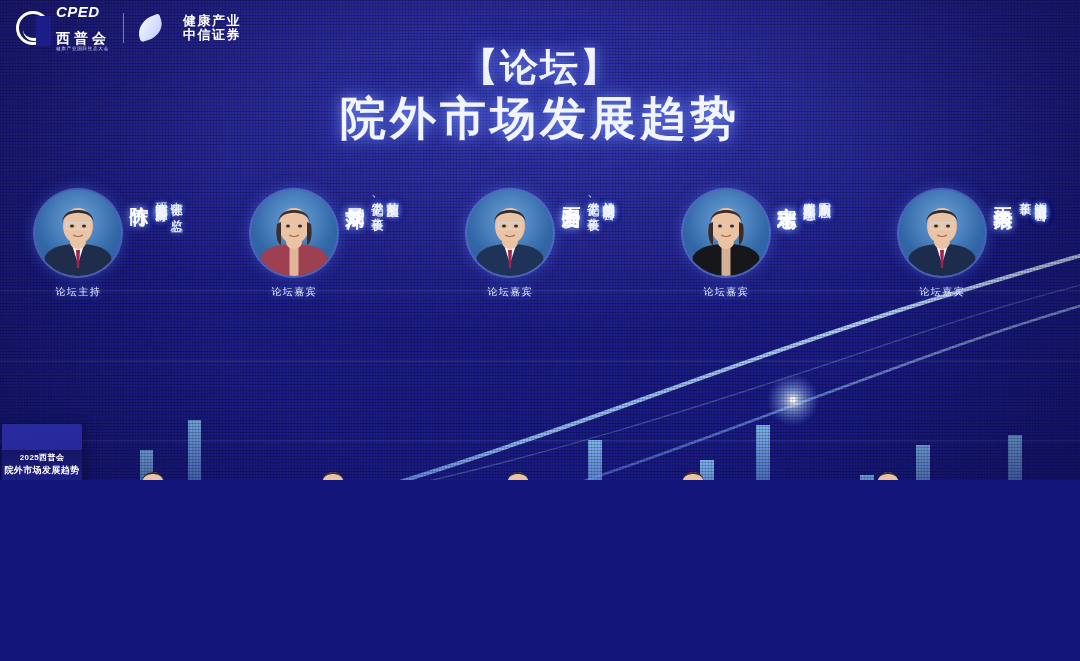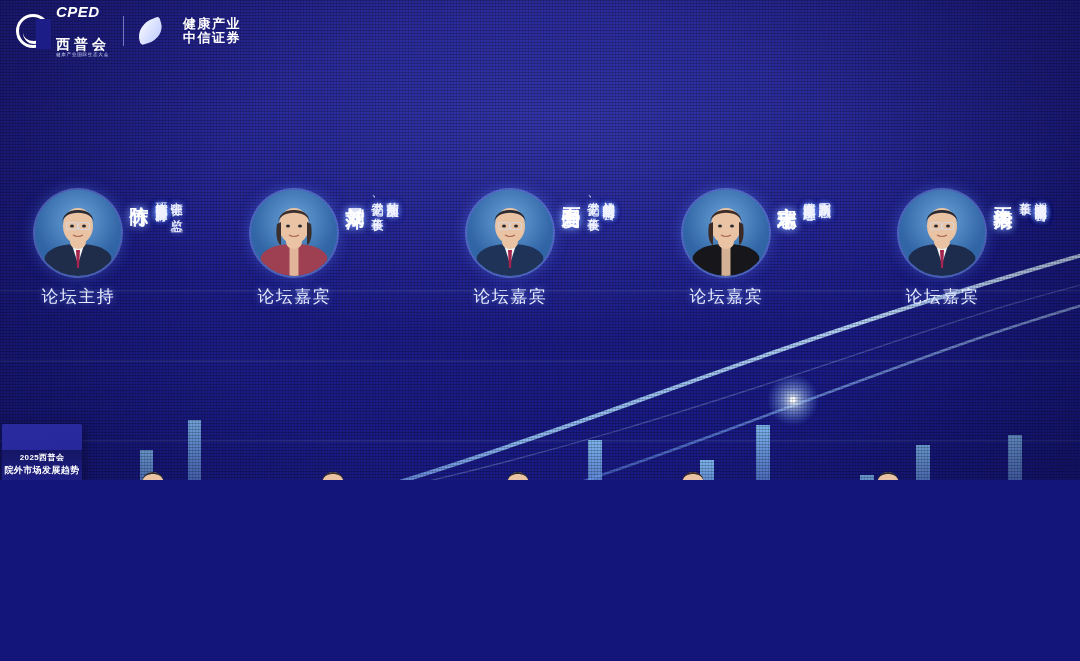--- a/index.html
+++ b/index.html
@@ -69,21 +69,21 @@
     left: 4px; bottom: 1px; width: 22px; height: 11px;
     border-bottom: 3px solid #ffffff;
     border-radius: 0 0 14px 14px;
   }
   .logo-txt { display: flex; flex-direction: column; line-height: 1; }
   .logo-en {
     font-size: 15px; font-weight: 700; color: #fff; letter-spacing: .5px;
     font-style: italic;
   }
   .logo-cn {
-    font-size: 14px; font-weight: 700; color: #fff; letter-spacing: 4px; margin-top: 18px;
+    font-size: 14px; font-weight: 700; color: #fff; letter-spacing: 4px; margin-top: 12px;
   }
   .logo-sub {
     font-size: 4.6px; color: #d6dcff; letter-spacing: .7px; margin-top: 2px;
   }
   .logo-div { width: 1px; height: 30px; background: rgba(190,200,255,.55); }
   .logo-summit { display: flex; align-items: center; gap: 20px; }
   .leaf {
     width: 26px; height: 22px;
     background: linear-gradient(140deg,#ffffff,#b9c6ff);
     border-radius: 80% 10% 70% 14%;
@@ -124,21 +124,21 @@
   .portrait-col { display: flex; flex-direction: column; align-items: center; width: 92px; }
   .portrait {
     width: 86px; height: 86px; border-radius: 50%;
     overflow: hidden; position: relative;
     background: radial-gradient(circle at 50% 40%, #7fb4e6 0%, #4f8fcf 55%, #2f5fa8 100%);
     box-shadow: 0 0 0 2px rgba(150,190,255,.35), 0 0 16px rgba(90,140,255,.45);
   }
   .portrait svg { position: absolute; inset: 0; width: 100%; height: 100%; }
   .role {
     margin-top: 9px;
-    font-size: 17px; color: #e9edff; letter-spacing: 1.4px; font-weight: 500;
+    font-size: 10px; color: #e9edff; letter-spacing: 1.4px; font-weight: 500;
     text-shadow: 0 0 7px rgba(110,150,255,.75);
     white-space: nowrap;
   }
 
   .name-v {
     writing-mode: vertical-rl;
     text-orientation: upright;
     font-size: 19px; font-weight: 700; color: #ffffff;
     letter-spacing: 1px; line-height: 1.04;
     text-shadow: 0 0 9px rgba(130,165,255,.9);
@@ -358,20 +358,24 @@
     <div class="logo-div"></div>
     <div class="logo-summit">
       <div class="leaf"></div>
       <div class="summit-txt">
         <span>健康产业</span>
         <span>中信证券</span>
       </div>
     </div>
   </div>
 
+  <div class="title-block">
+    <div class="title-1">【论坛】</div>
+    <div class="title-2">院外市场发展趋势</div>
+  </div>
 
   <div class="speakers" id="speakers">
       <div class="speaker">
     <div class="sp-inner">
       <div class="portrait-col">
         <div class="portrait">
               <svg viewBox="0 0 86 86" preserveAspectRatio="xMidYMid slice">
     <rect width="86" height="86" fill="#3f7ec2"></rect>
     <rect width="86" height="86" fill="url(#pg0)" opacity=".55"></rect>
     <defs>

